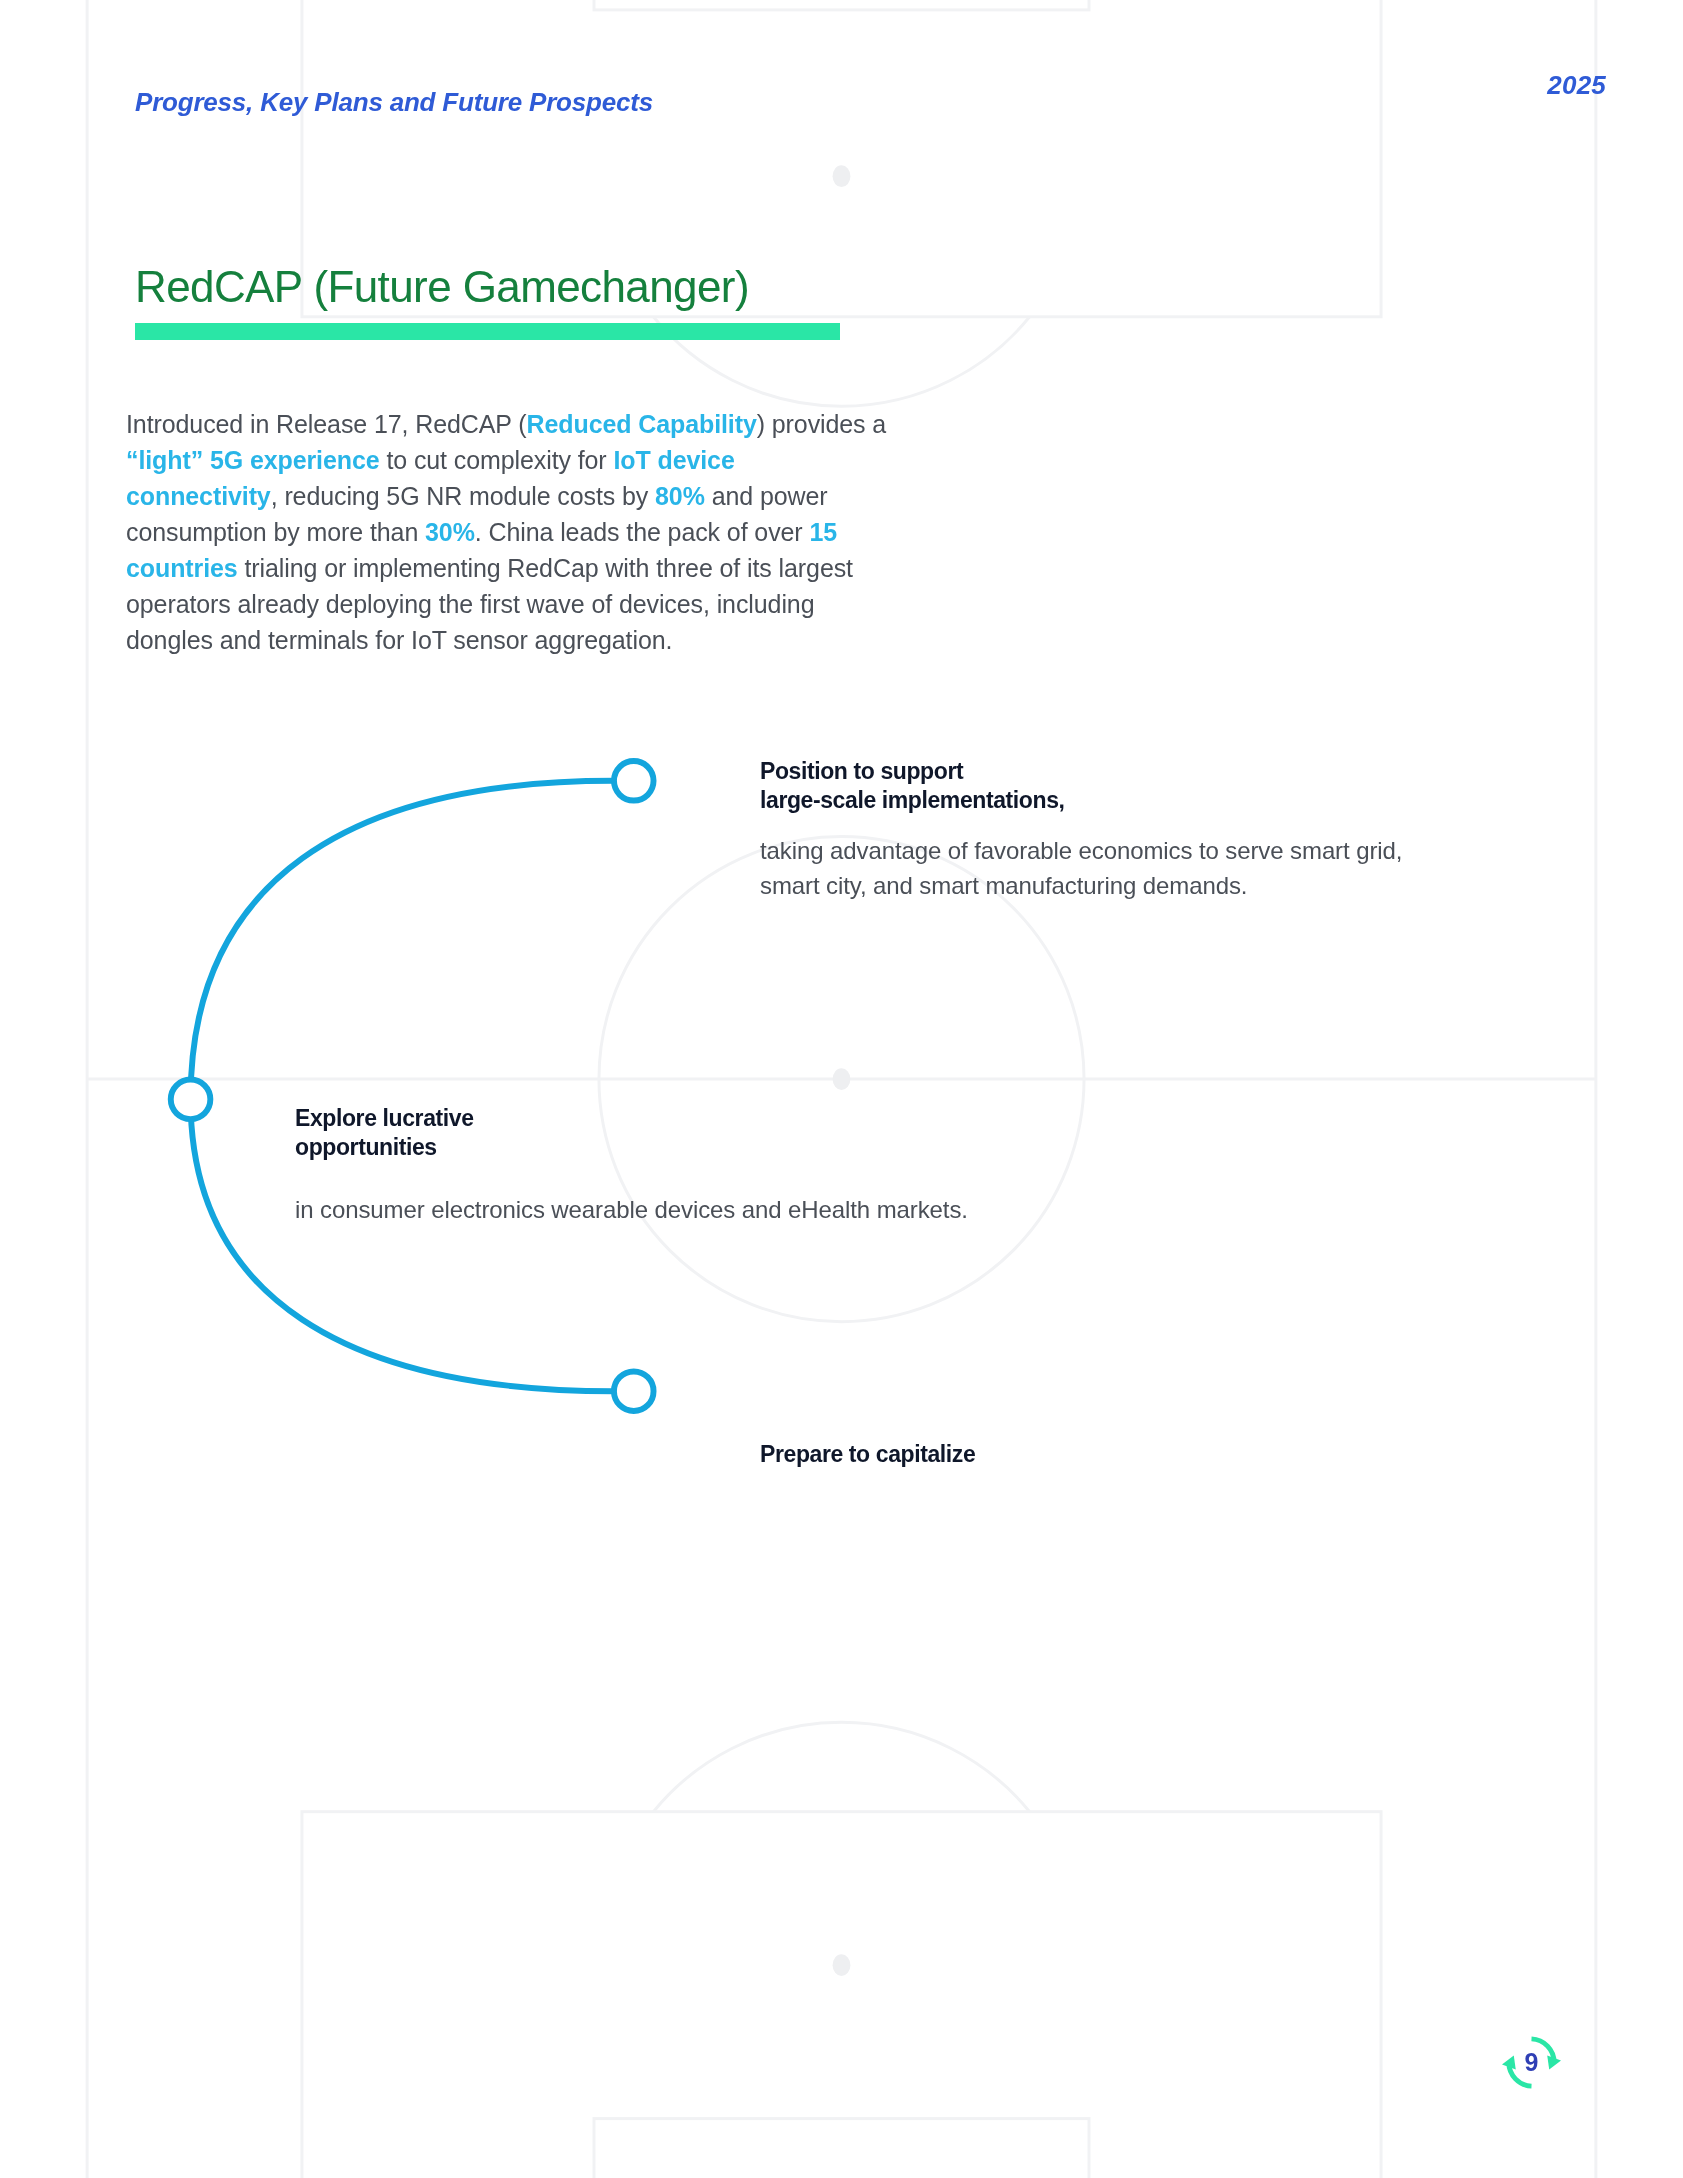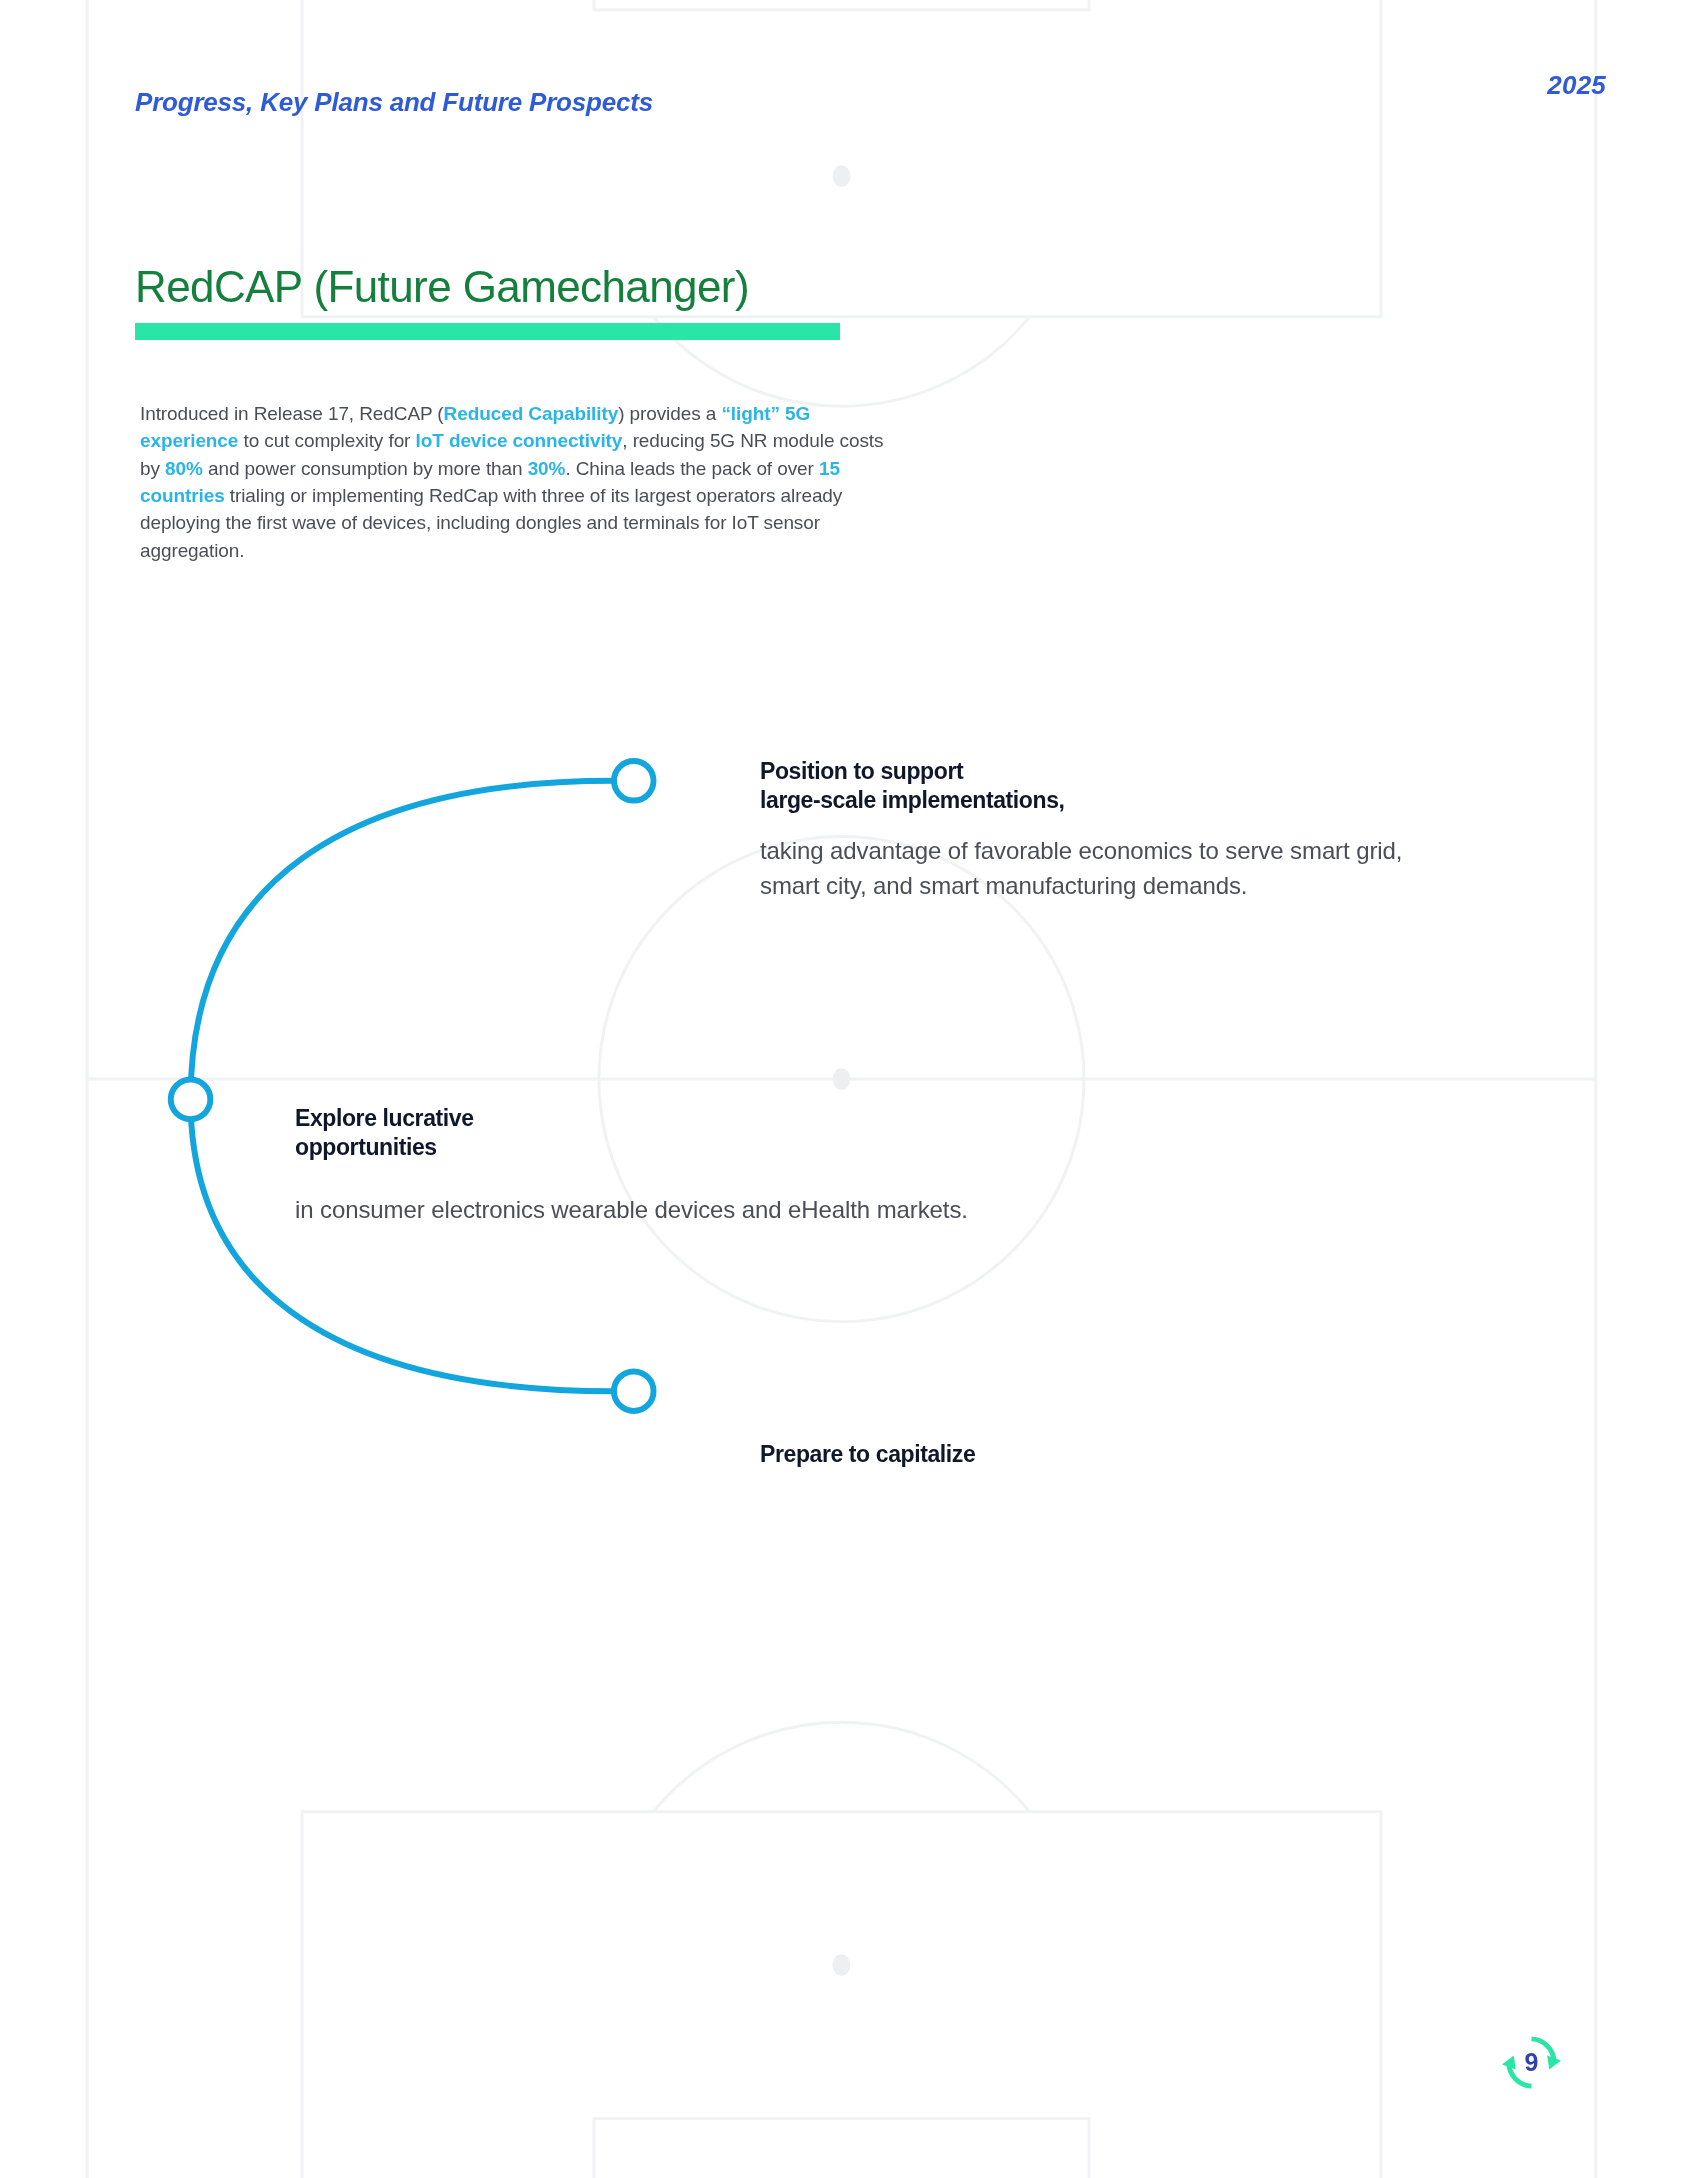--- a/index.html
+++ b/index.html
@@ -78,24 +78,24 @@
     margin-top: 12px;
     width: 705px;
     height: 17px;
     background: #2ae6a6;
   }
 
   
   .intro-copy {
     position: absolute;
     top: 381px;
-    left: 140px;
+    left: 126px;
     width: 762px;
     z-index: 5;
-    font-size: 19px;
+    font-size: 25px;
     line-height: 1.44;
     color: #4a4f57;
     letter-spacing: -0.1px;
   }
   .intro-copy .hl {
     color: #29b5e8;
     font-weight: bold;
   }
   .perspective-line {
     position: absolute;

